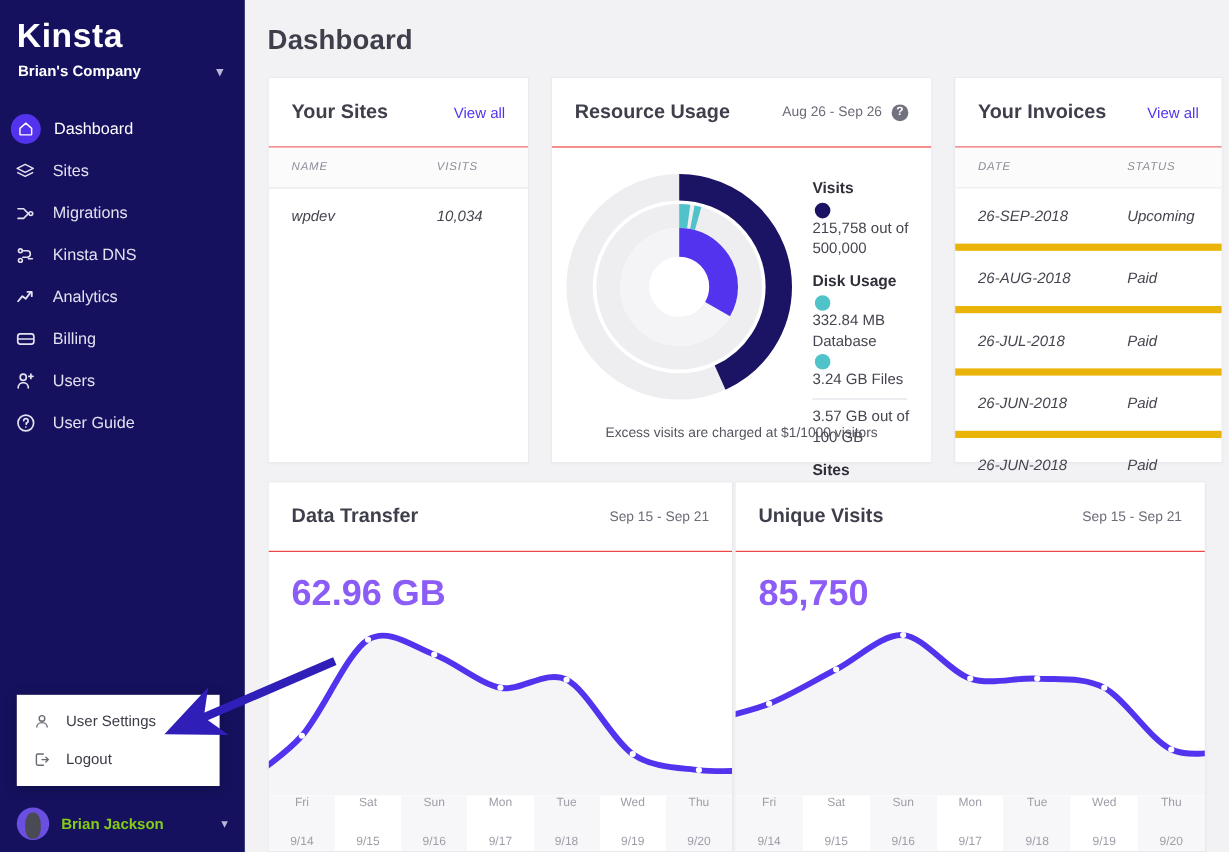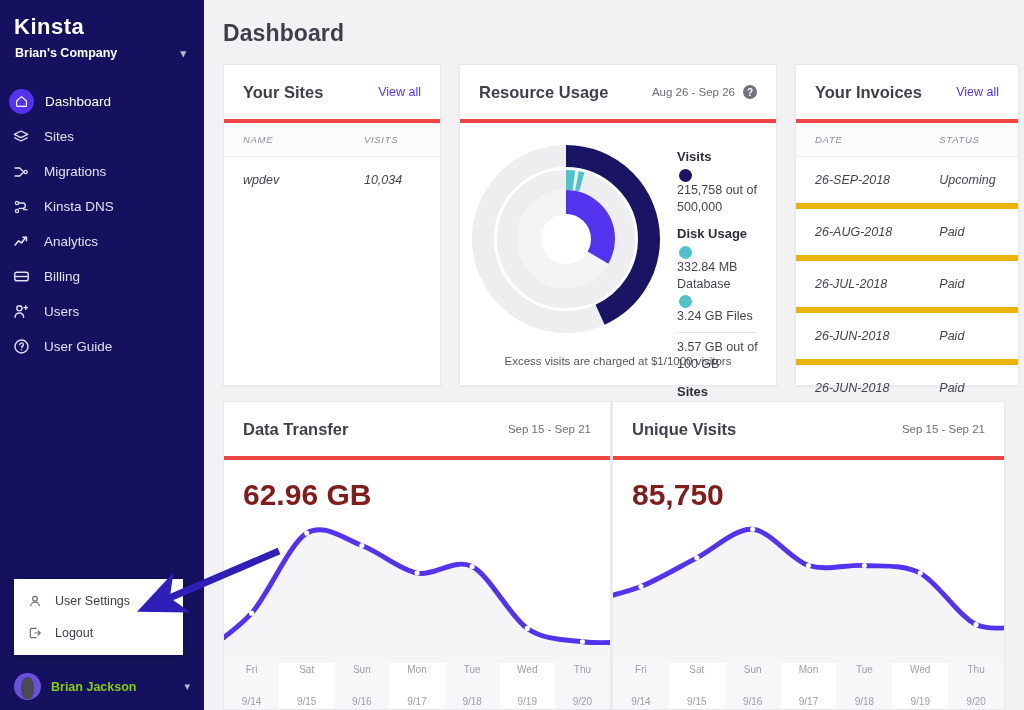--- a/index.html
+++ b/index.html
@@ -11,21 +11,21 @@
   }
   .app { position: relative; width: 1024px; height: 710px; display: flex; }
 
   
   .sidebar {
     width: 204px; height: 710px; background: #15115e;
     position: relative; flex: 0 0 204px; color: #fff;
   }
   .logo-wrap { padding: 14px 0 0 14px; }
   .logo {
-    font-size: 22px; font-weight: bold; letter-spacing: .5px;
+    font-size: 28px; font-weight: bold; letter-spacing: .5px;
     color: #ffffff; font-family: "Liberation Sans", sans-serif;
   }
   .company-row {
     display: flex; align-items: center; justify-content: space-between;
     padding: 6px 18px 0 15px; font-size: 12.5px; font-weight: bold; color: #ffffff;
   }
   .chev { font-size: 11px; color: #b9b6d8; }
   .nav { margin-top: 24px; }
   .nav-item {
     display: flex; align-items: center; height: 35px;
@@ -77,21 +77,21 @@
     padding: 20px 0 0 19px; letter-spacing: .1px;
   }
 
   .card {
     background: #ffffff; border: 1px solid #eaeaee;
     box-shadow: 0 1px 2px rgba(0,0,0,.04);
     position: absolute;
   }
   .card-head {
     display: flex; align-items: center; justify-content: space-between;
-    padding: 0 19px; height: 58px; border-bottom: 4px solid #ef4444;
+    padding: 0 19px; height: 58px; border-bottom: 1px solid #ef4444;
   }
   .card-title { font-size: 16.5px; color: #3f3f4c; font-weight: bold; }
   .view-all { font-size: 12.5px; color: #5333ed; cursor: pointer; }
   .range { font-size: 11.5px; color: #6c6c78; }
   .help-dot {
     width: 14px; height: 14px; border-radius: 50%; background: #72727e;
     color: #fff; font-size: 10px; display: flex; align-items: center;
     justify-content: center; margin-left: 8px; cursor: pointer; font-weight: bold;
   }
 
@@ -119,21 +119,21 @@
   }
   .dot { width: 13px; height: 13px; border-radius: 50%; margin: 2px 7px 0 2px; flex: 0 0 13px; }
   .leg-sub { font-size: 12.5px; color: #45454f; line-height: 17px; }
   .leg-rule { height: 1px; background: #e2e2e8; margin: 7px 4px 6px 0; }
   .excess {
     text-align: center; font-size: 11.5px; color: #55555f;
     position: absolute; bottom: 18px; left: 0; right: 0;
   }
 
   
-  .big-num { font-size: 30px; color: #7f1d1d; font-weight: bold; padding: 18px 0 0 19px; }
+  .big-num { font-size: 30px; color: #8b5cf6; font-weight: bold; padding: 18px 0 0 19px; }
   .chart-area { position: absolute; left: 0; right: 0; bottom: 46px; top: 104px; }
   .chart-area svg { width: 100%; height: 100%; display: block; }
   .xaxis {
     position: absolute; left: 0; right: 0; bottom: 0; height: 46px;
     display: flex; background: #f7f7f9;
   }
   .xtick {
     flex: 1; display: flex; flex-direction: column; align-items: center;
     justify-content: space-between; font-size: 10px; color: #9e9ea8; line-height: 14px;
   }

